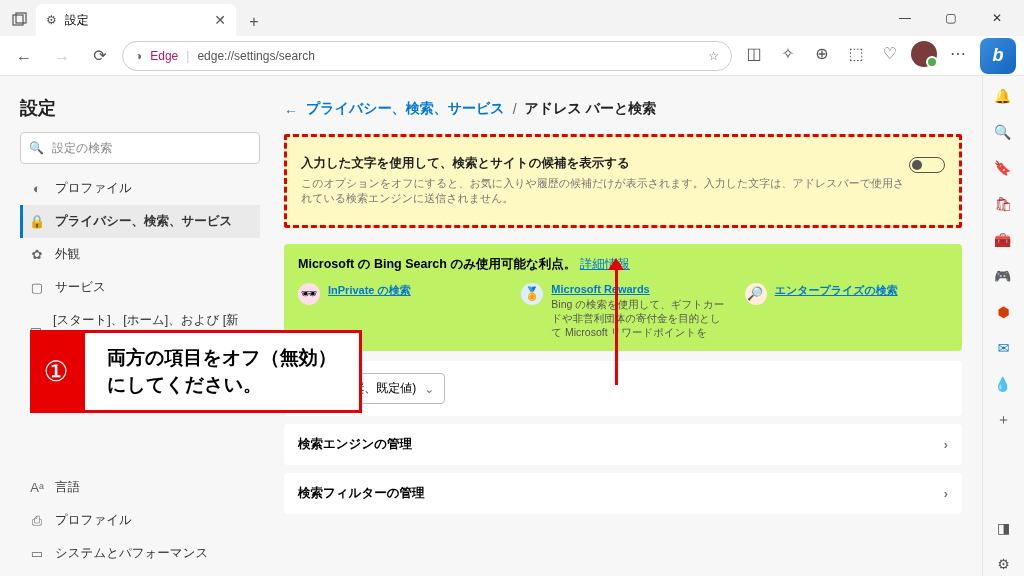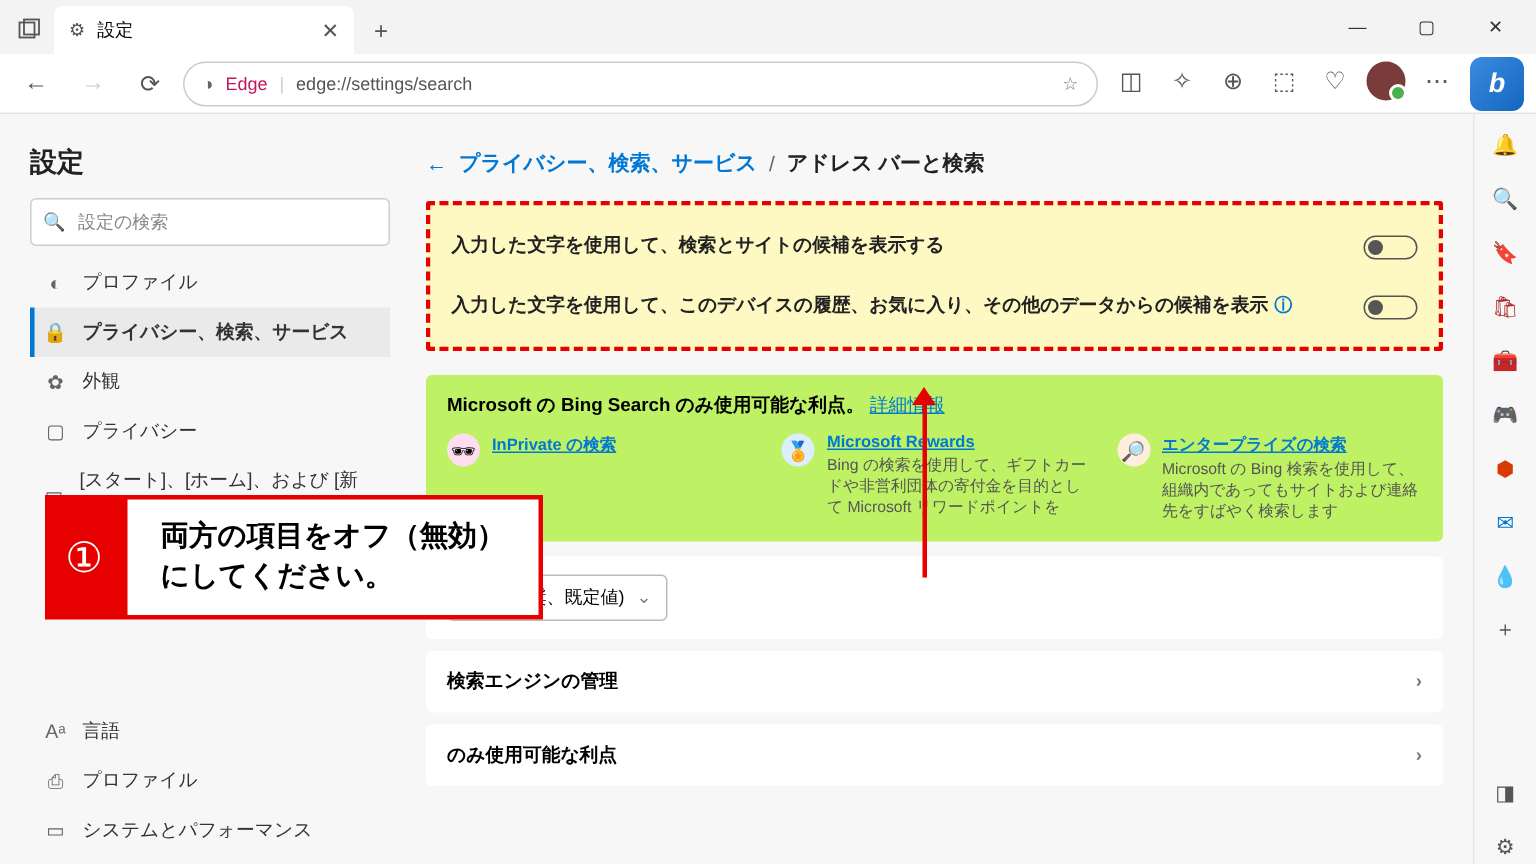--- a/index.html
+++ b/index.html
@@ -136,21 +136,21 @@
         <li class="nav-item active">
             <span class="ni-icon">🔒</span>
             <span>プライバシー、検索、サービス</span>
           </li>
         <li class="nav-item">
             <span class="ni-icon">✿</span>
             <span>外観</span>
           </li>
         <li class="nav-item">
             <span class="ni-icon">▢</span>
-            <span>プライバシー</span>
+            <span>サービス</span>
           </li>
         <li class="nav-item">
             <span class="ni-icon">▭</span>
             <span>[スタート]、[ホーム]、および [新規] タブ</span>
           </li>
         <li class="nav-item">
             <span class="ni-icon">⇄</span>
             <span>共有、コピーして貼り付け</span>
           </li>
         <li class="nav-item" style="height:28px"></li>
@@ -178,28 +178,21 @@
         <span class="back">←</span>
         <span class="bc-link">プライバシー、検索、サービス</span>
         <span class="bc-sep">/</span>
         <span class="bc-current">アドレス バーと検索</span>
       </div>
 
       <div class="dashed-box">
         <div class="setting-row">
           <div class="setting-text">
             <div class="setting-label">入力した文字を使用して、検索とサイトの候補を表示する</div>
-          </div>
-          <div class="toggle"></div>
-        </div>
-        <div class="setting-row" style="margin-top:10px">
-          <div class="setting-text">
-            <div class="setting-label">
-              <span>入力した文字を使用して、このデバイスの履歴、お気に入り、その他のデータからの候補を表示</span><span class="info-icon">ⓘ</span>
-            </div>
+            <div class="setting-desc">このオプションをオフにすると、お気に入りや履歴の候補だけが表示されます。入力した文字は、アドレスバーで使用されている検索エンジンに送信されません。</div>
           </div>
           <div class="toggle"></div>
         </div>
       </div>
 
       <div class="bing-section">
         <div class="bing-title">
           <span>Microsoft の Bing Search のみ使用可能な利点。</span>
           <span class="bing-more">詳細情報</span>
         </div>
@@ -215,40 +208,39 @@
             <div class="bci" style="background:#def">🏅</div>
             <div>
                 <div class="bct">Microsoft Rewards</div>
                 <div class="bcd">Bing の検索を使用して、ギフトカードや非営利団体の寄付金を目的として Microsoft リワードポイントを</div>
               </div>
           </div>
           <div class="bing-card">
             <div class="bci" style="background:#fed">🔎</div>
             <div>
                 <div class="bct">エンタープライズの検索</div>
-                <div class="bcd">Microsoft の Bing 検索を使用して、組織内であってもサイトおよび連絡先をすばやく検索します</div>
               </div>
           </div>
         </div>
       </div>
 
       <div class="engine-row">
         <div class="dropdown">
           <span>Bing (推奨、既定値)</span>
           <span class="chev">⌄</span>
         </div>
       </div>
 
       <div class="manage-row">
         <span>検索エンジンの管理</span>
         <span class="chev">›</span>
       </div>
 
       <div class="manage-row">
-        <span>のみ使用可能な利点</span>
+        <span>検索フィルターの管理</span>
         <span class="chev">›</span>
       </div>
     </div>
   </div>
 
   <div class="sidebar-right">
     <div class="sicon" style="color:#c9a227">🔔</div>
     <div class="sicon" style="color:#0078d4">🔍</div>
     <div class="sicon" style="color:#5b8def">🔖</div>
     <div class="sicon" style="color:#b02a2a">🛍</div>

